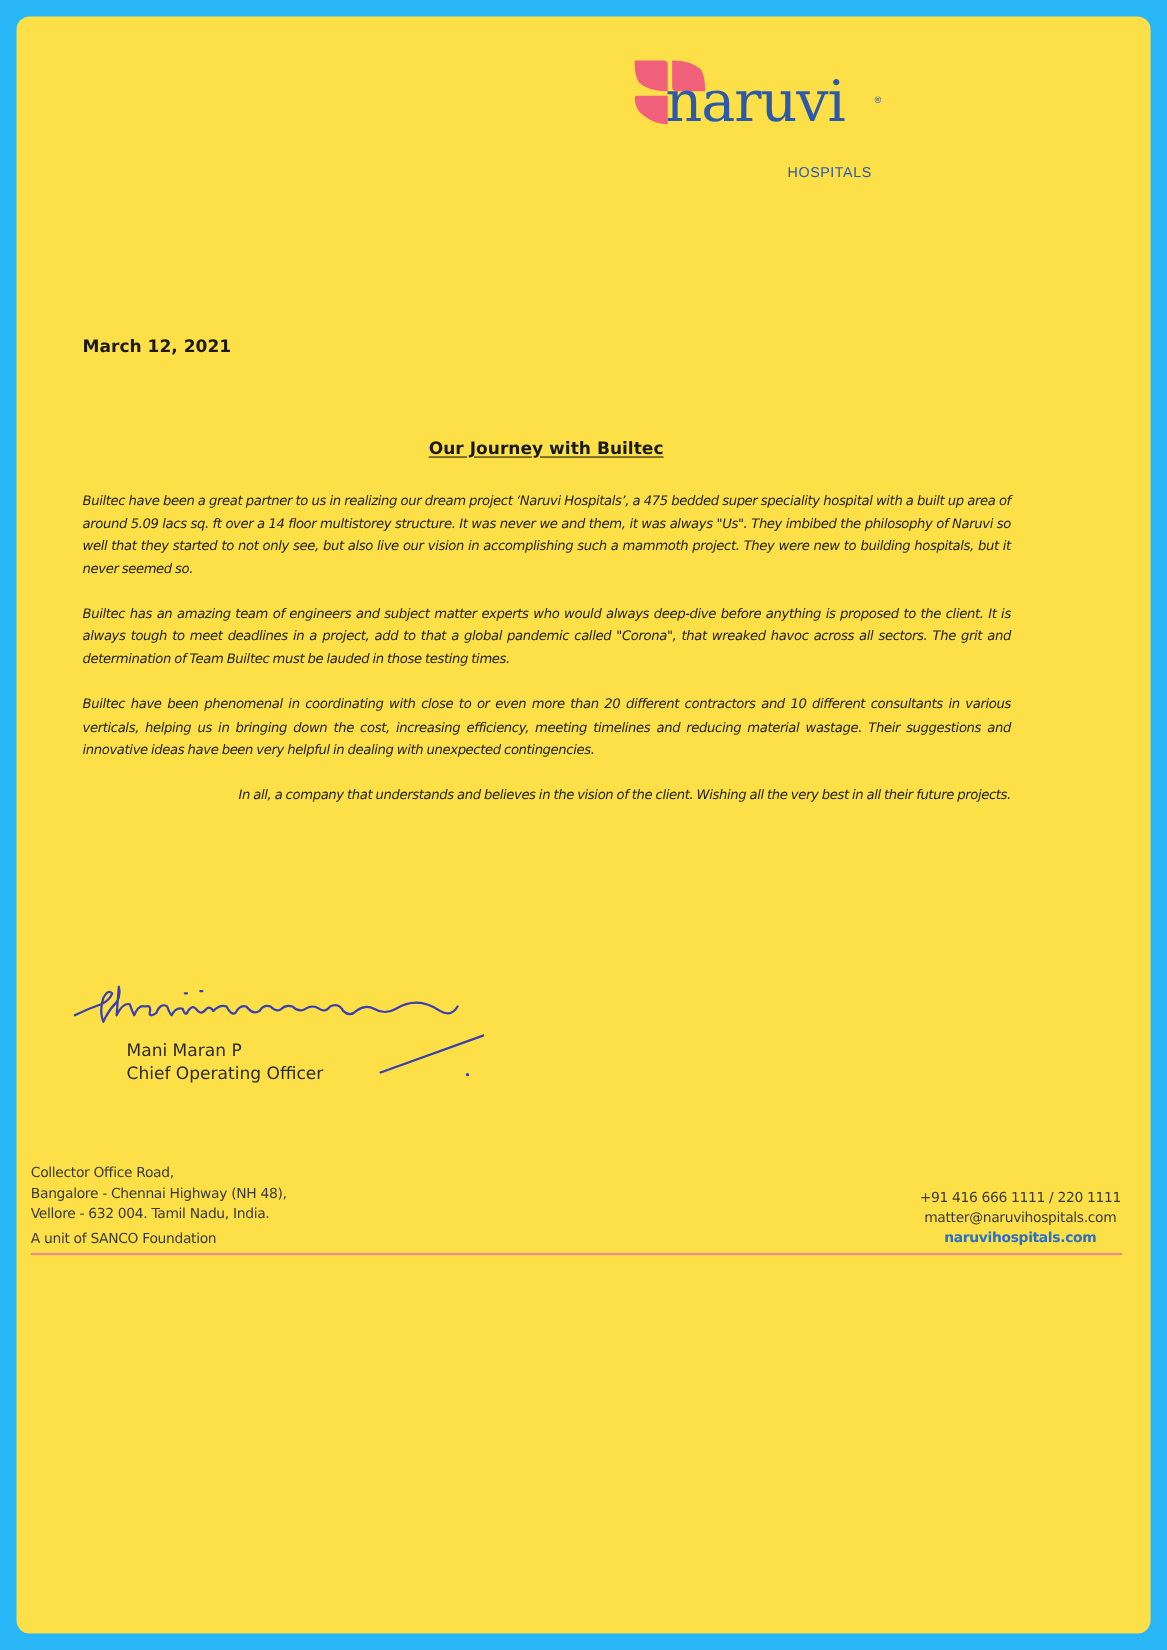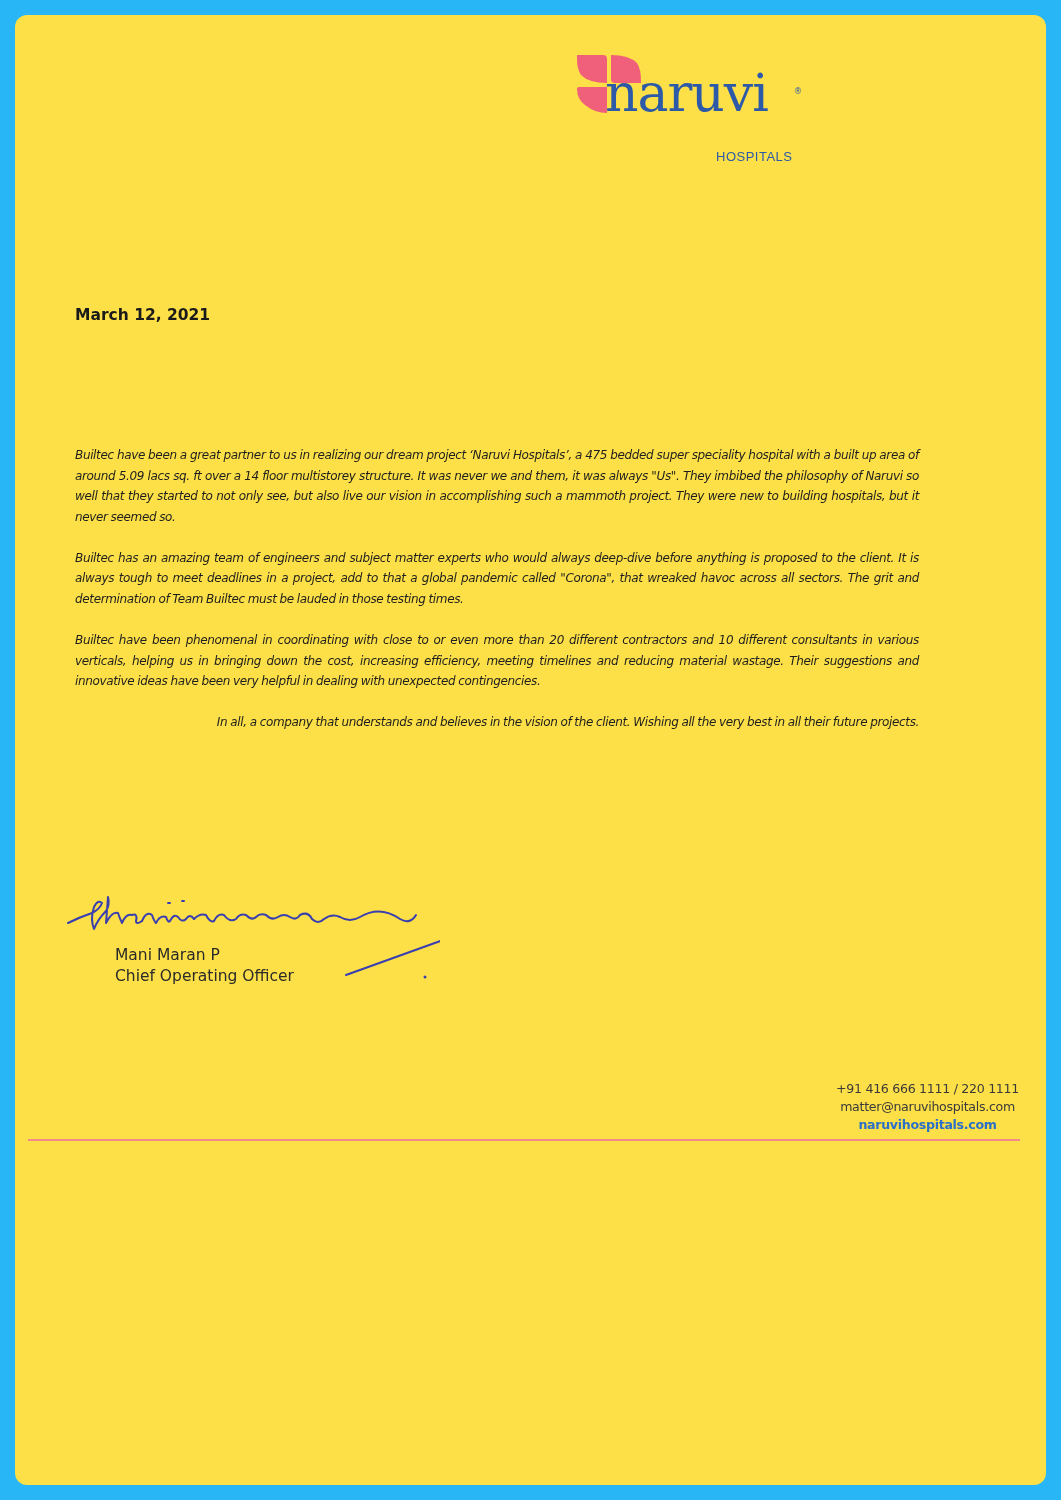--- a/index.html
+++ b/index.html
@@ -228,20 +228,21 @@
       <path d="M2 36 Q2 34 4 34 L32 34 L32 60 Q20 60 10 52 Q2 46 2 36 Z" fill="#f0607a"></path>
     </svg>
     <span class="naruvi-word">naruvi</span>
     <span class="naruvi-reg">®</span>
     <span class="naruvi-sub">HOSPITALS</span>
   </div>
 
 
   <div class="letter-date">March 12, 2021</div>
 
+  <div class="letter-title">Our Journey with Builtec</div>
 
   <div class="letter-body">
     <p>Builtec have been a great partner to us in realizing our dream project ‘Naruvi Hospitals’, a 475 bedded super speciality hospital with a built up area of around 5.09 lacs sq. ft over a 14 floor multistorey structure. It was never we and them, it was always "Us". They imbibed the philosophy of Naruvi so well that they started to not only see, but also live our vision in accomplishing such a mammoth project. They were new to building hospitals, but it never seemed so.</p>
     <p>Builtec has an amazing team of engineers and subject matter experts who would always deep-dive before anything is proposed to the client. It is always tough to meet deadlines in a project, add to that a global pandemic called "Corona", that wreaked havoc across all sectors. The grit and determination of Team Builtec must be lauded in those testing times.</p>
     <p>Builtec have been phenomenal in coordinating with close to or even more than 20 different contractors and 10 different consultants in various verticals, helping us in bringing down the cost, increasing efficiency, meeting timelines and reducing material wastage. Their suggestions and innovative ideas have been very helpful in dealing with unexpected contingencies.</p>
     <p class="last">In all, a company that understands and believes in the vision of the client. Wishing all the very best in all their future projects.</p>
   </div>
 
   <svg class="signature" viewBox="0 0 380 120">
     <g fill="none" stroke="#3a3fb0" stroke-width="2" stroke-linecap="round" stroke-linejoin="round">
@@ -253,20 +254,26 @@
     </g>
     <circle cx="365" cy="104" r="1.5" fill="#3a3fb0"></circle>
     <circle cx="308" cy="122" r="1" fill="#3a3fb0"></circle>
   </svg>
 
   <div class="signer-name">
     <div>Mani Maran P</div>
     <div>Chief Operating Officer</div>
   </div>
 
+  <div class="footer-left">
+    <div>Collector Office Road,</div>
+    <div>Bangalore - Chennai Highway (NH 48),</div>
+    <div>Vellore - 632 004. Tamil Nadu, India.</div>
+    <span class="unit">A unit of SANCO Foundation</span>
+  </div>
 
   <div class="footer-right">
     <div>+91 416 666 1111 / 220 1111</div>
     <div>matter@naruvihospitals.com</div>
     <div class="web">naruvihospitals.com</div>
   </div>
 
   <div class="footer-rule"></div>
 </div>
 

